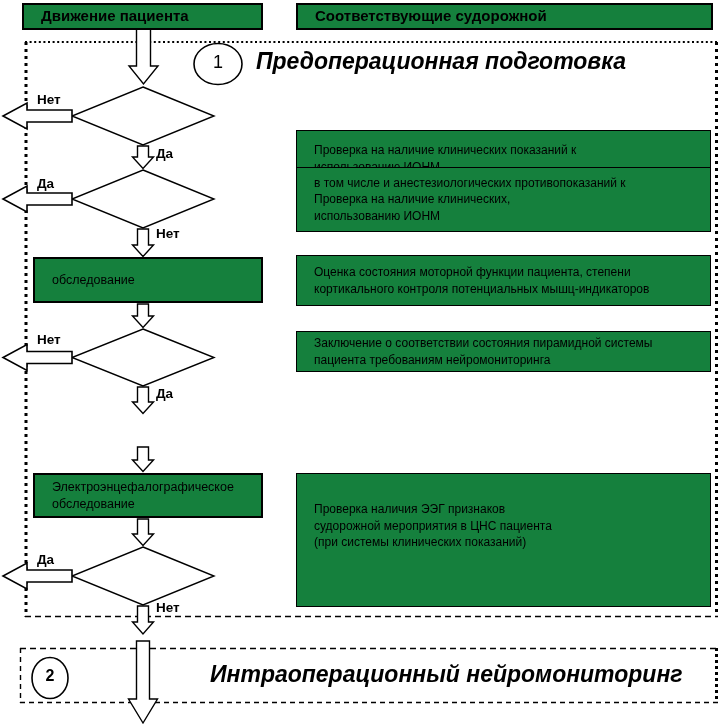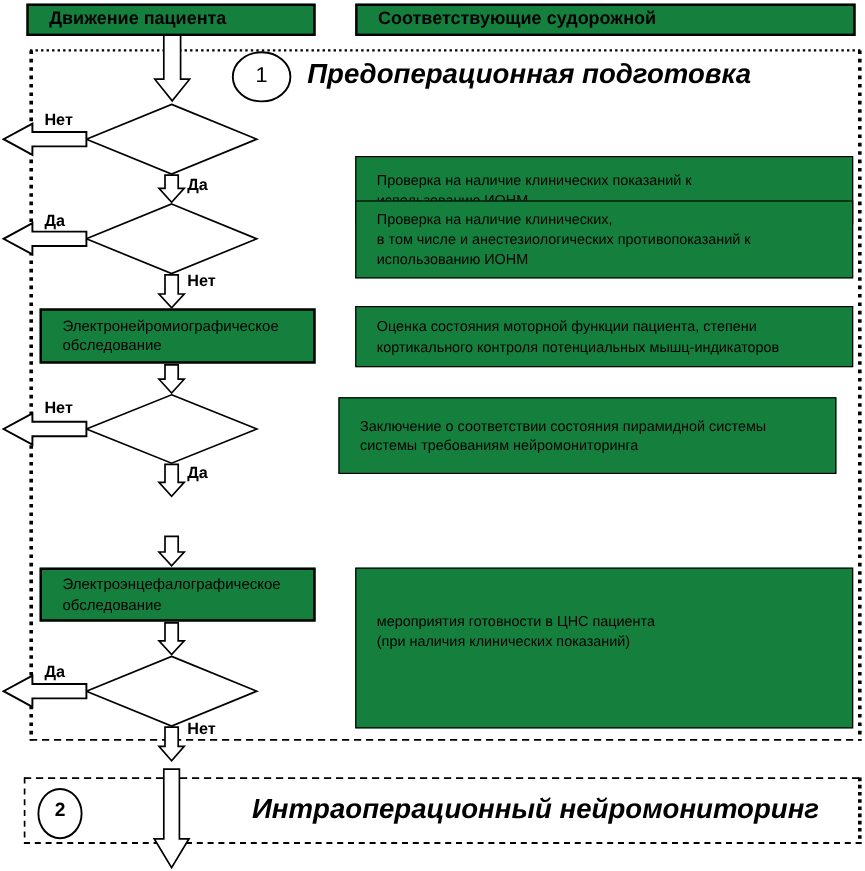--- a/index.html
+++ b/index.html
@@ -15,21 +15,21 @@
     align-items:flex-start; justify-content:center; text-align:center;
     font-size:12px; line-height:16.5px;padding-left:17px;
   }
   .thin { border-width:1.5px; }
   .hdr { font-weight:bold; font-size:15px; }
   .hdr-left  { left:22px;  top:3px; width:241px; height:27px; }
   .hdr-right { left:296px; top:3px; width:417px; height:27px; }
   .rb1 { left:296px; top:98px;  width:415px; height:57px;margin-top:32px; }
   .rb2 { left:296px; top:167px; width:415px; height:65px; }
   .rb3 { left:296px; top:255px; width:415px; height:51px; }
-  .rb4 { left:282px; top:331px; width:415px; height:64px; }
+  .rb4 { left:296px; top:331px; width:415px; height:41px; }
   .rb5 { left:296px; top:473px; width:415px; height:134px; padding-bottom:28px; }
   .lb1 { left:33px; top:257px; width:230px; height:46px; font-size:12.5px; }
   .lb2 { left:33px; top:473px; width:230px; height:45px; font-size:12.5px; }
   .wide { left:30px; top:414px; width:678px; height:32px; border-bottom-width:3px; }
   .lbl { position:absolute; font-size:13.5px; line-height:15px;font-weight:bold; }
   .l-net1 { left:37px;  top:92px;  }
   .l-da1  { left:156px; top:146px; }
   .l-da2  { left:37px;  top:176px; }
   .l-net2 { left:156px; top:226px; }
   .l-net3 { left:37px;  top:332px; }
@@ -106,39 +106,39 @@
   <div class="sec-num n1">1</div>
   <div class="sec-title t1">Предоперационная подготовка</div>
   <div class="sec-num n2">2</div>
   <div class="sec-title t2">Интраоперационный нейромониторинг</div>
 
   <div class="box thin rb1">
     <div>Проверка на наличие клинических показаний к</div>
     <div>использованию ИОНМ</div>
   </div>
   <div class="box thin rb2">
+    <div>в том числе и анестезиологических противопоказаний к</div>
     <div>Проверка на наличие клинических,</div>
-    <div>в том числе и анестезиологических противопоказаний к</div>
     <div>использованию ИОНМ</div>
   </div>
   <div class="box thin rb3">
     <div>Оценка состояния моторной функции пациента, степени</div>
     <div>кортикального контроля потенциальных мышц-индикаторов</div>
   </div>
   <div class="box thin rb4">
     <div>Заключение о соответствии состояния пирамидной системы</div>
-    <div>системы требованиям нейромониторинга</div>
+    <div>пациента требованиям нейромониторинга</div>
   </div>
   <div class="box thin rb5">
-    <div>мероприятия готовности в ЦНС пациента</div>
-    <div>(при наличия клинических показаний)</div>
+    <div>Проверка наличия ЭЭГ признаков</div>
+    <div>судорожной мероприятия в ЦНС пациента</div>
+    <div>(при системы клинических показаний)</div>
   </div>
 
   <div class="box lb1">
-    <div>Электронейромиографическое</div>
     <div>обследование</div>
   </div>
   <div class="box lb2">
     <div>Электроэнцефалографическое</div>
     <div>обследование</div>
   </div>
 
   <div class="lbl l-net1">Нет</div>
   <div class="lbl l-da1">Да</div>
   <div class="lbl l-da2">Да</div>

